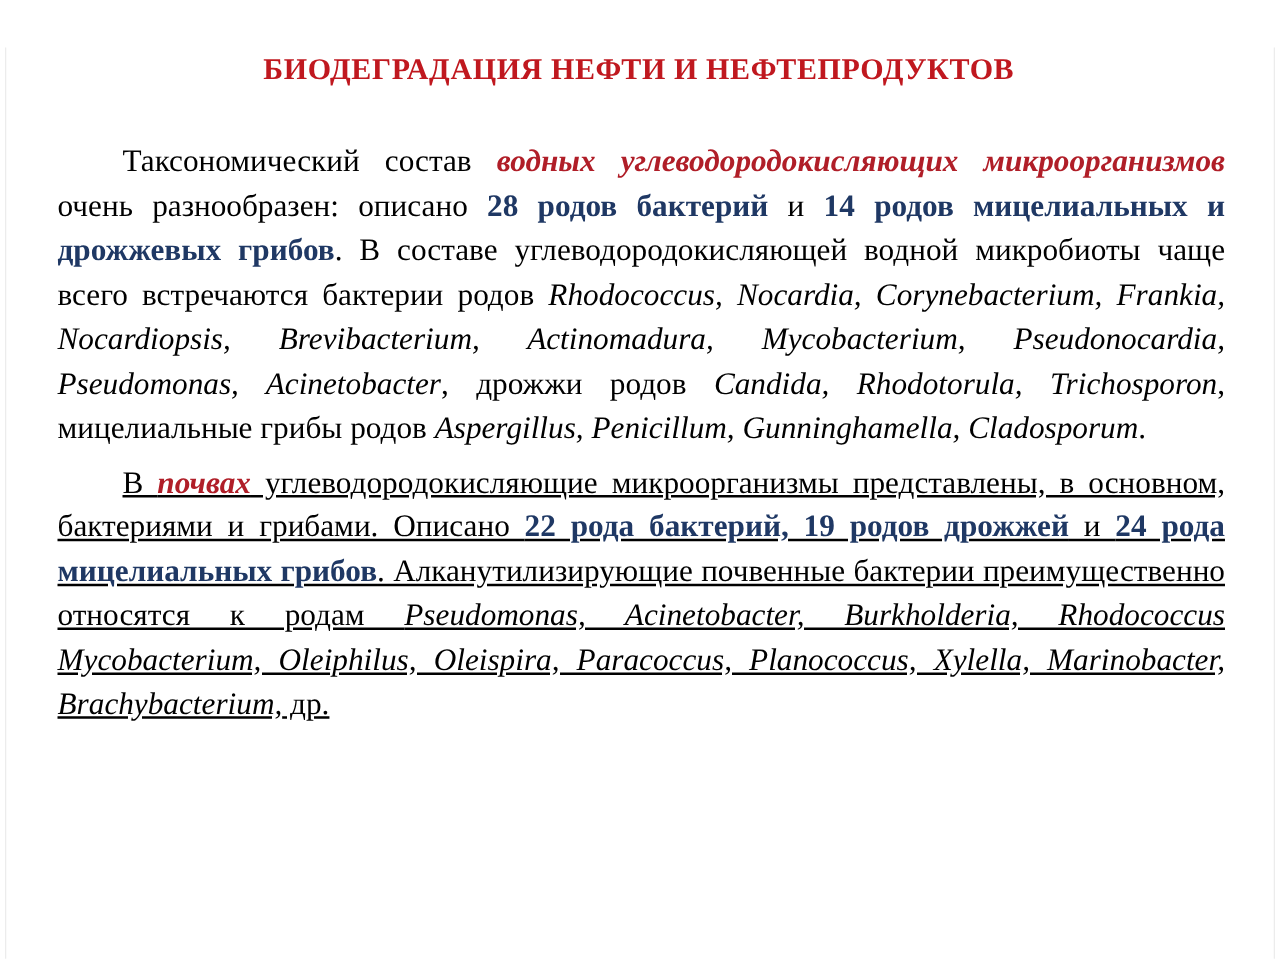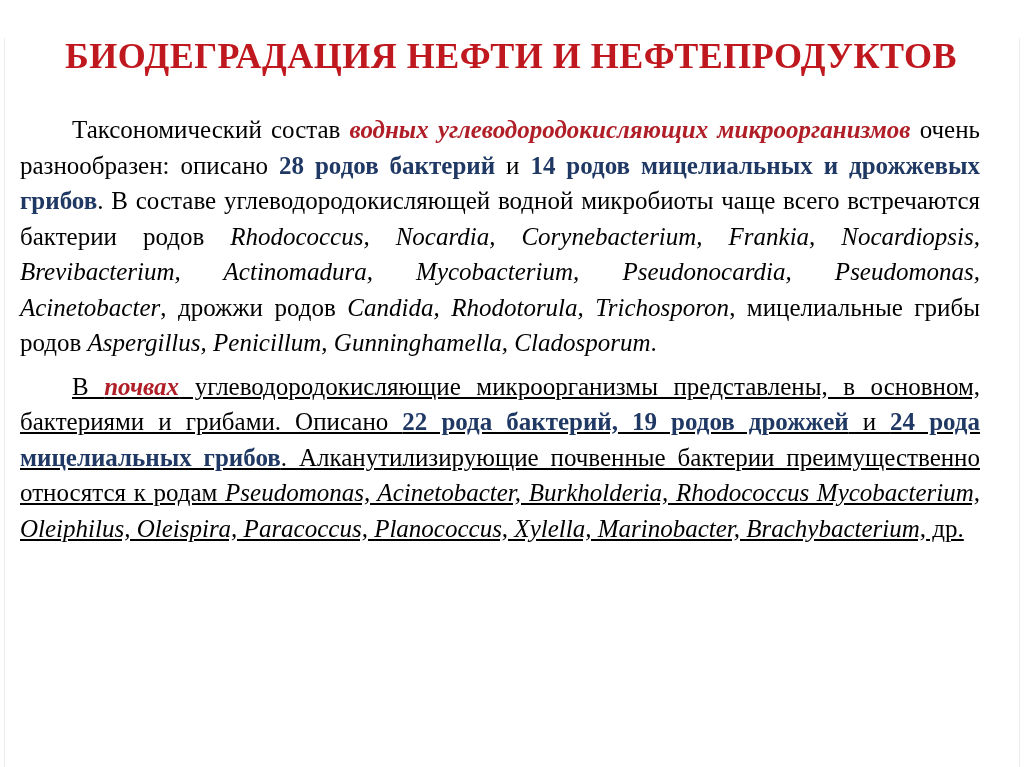--- a/index.html
+++ b/index.html
@@ -25,28 +25,28 @@
     top: 0;
     bottom: 11px;
     border-left: 1px solid var(--frame-line, #ececec);
     border-right: 1px solid var(--frame-line, #ececec);
     border-bottom: 1px solid var(--frame-line, #ececec);
     pointer-events: none;
   }
   .title {
     margin: 38px 44px 0 42px;
     text-align: center;
-    font-size: 36px;
+    font-size: 24px;
     line-height: 36px;
     font-weight: 700;
     letter-spacing: 0.5px;
     color: var(--title-red, #c0181f);
   }
   .content {
-    padding: 0 44px 0 20px;
+    padding: 0 44px 0 46px;
   }
   .para {
     margin: 0;
     text-align: justify;
     text-align-last: left;
     text-indent: 52px;
     font-size: 25px;
     line-height: 35.5px;
     color: var(--body-text, #000000);
   }

